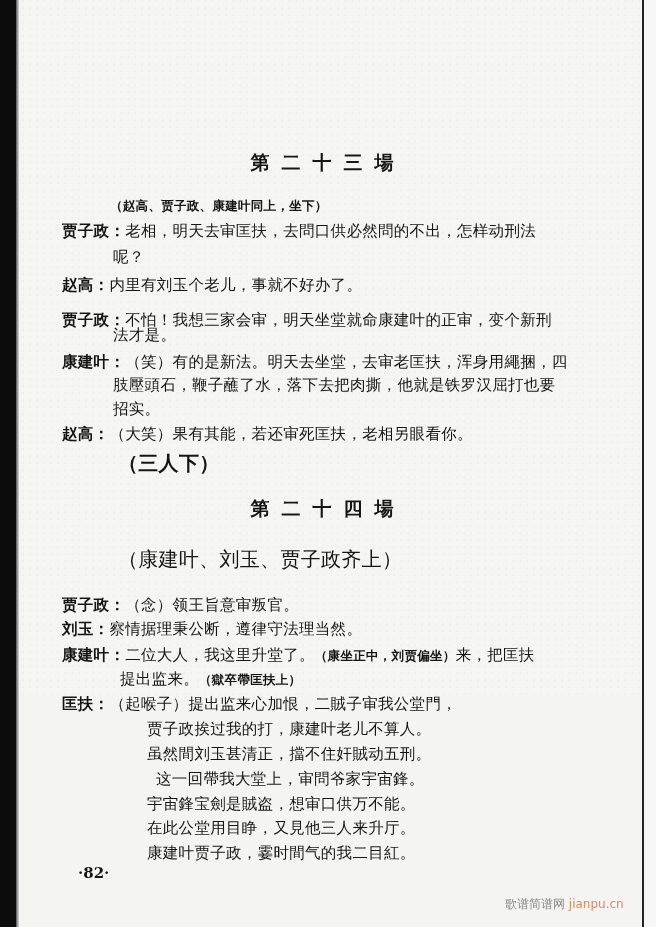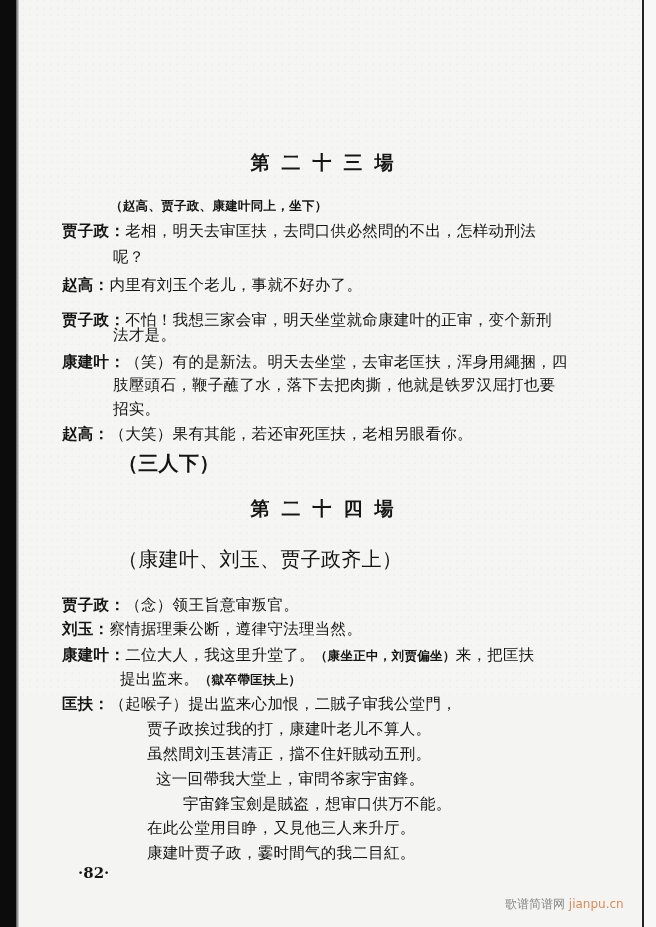--- a/index.html
+++ b/index.html
@@ -104,21 +104,21 @@
   <div class="line" style="left:120px; top:669px;">
     <span>提出监来。</span><span class="stage-small">（獄卒帶匡扶上）</span>
   </div>
   <div class="line" style="left:62px; top:694px;">
     <span class="speaker">匡扶：</span><span>（起喉子）提出监来心加恨，二賊子审我公堂門，</span>
   </div>
 
   <div class="line" style="left:147px; top:719px;">贾子政挨过我的打，康建叶老儿不算人。</div>
   <div class="line" style="left:147px; top:744px;">虽然間刘玉甚清正，擋不住奸賊动五刑。</div>
   <div class="line" style="left:147px; top:769px;margin-left:9px;">这一回帶我大堂上，审問爷家宇宙鋒。</div>
-  <div class="line" style="left:147px; top:794px;margin-left:36px;">宇宙鋒宝劍是賊盗，想审口供万不能。</div>
+  <div class="line" style="left:147px; top:794px;">宇宙鋒宝劍是賊盗，想审口供万不能。</div>
   <div class="line" style="left:147px; top:818px;">在此公堂用目睁，又見他三人来升厅。</div>
   <div class="line" style="left:147px; top:843px;">康建叶贾子政，霎时間气的我二目紅。</div>
 
   <div class="page-number">·82·</div>
 
   <div class="watermark">
     <span>歌谱简谱网</span>
     <span class="latin">jianpu.cn</span>
   </div>
 </div>

